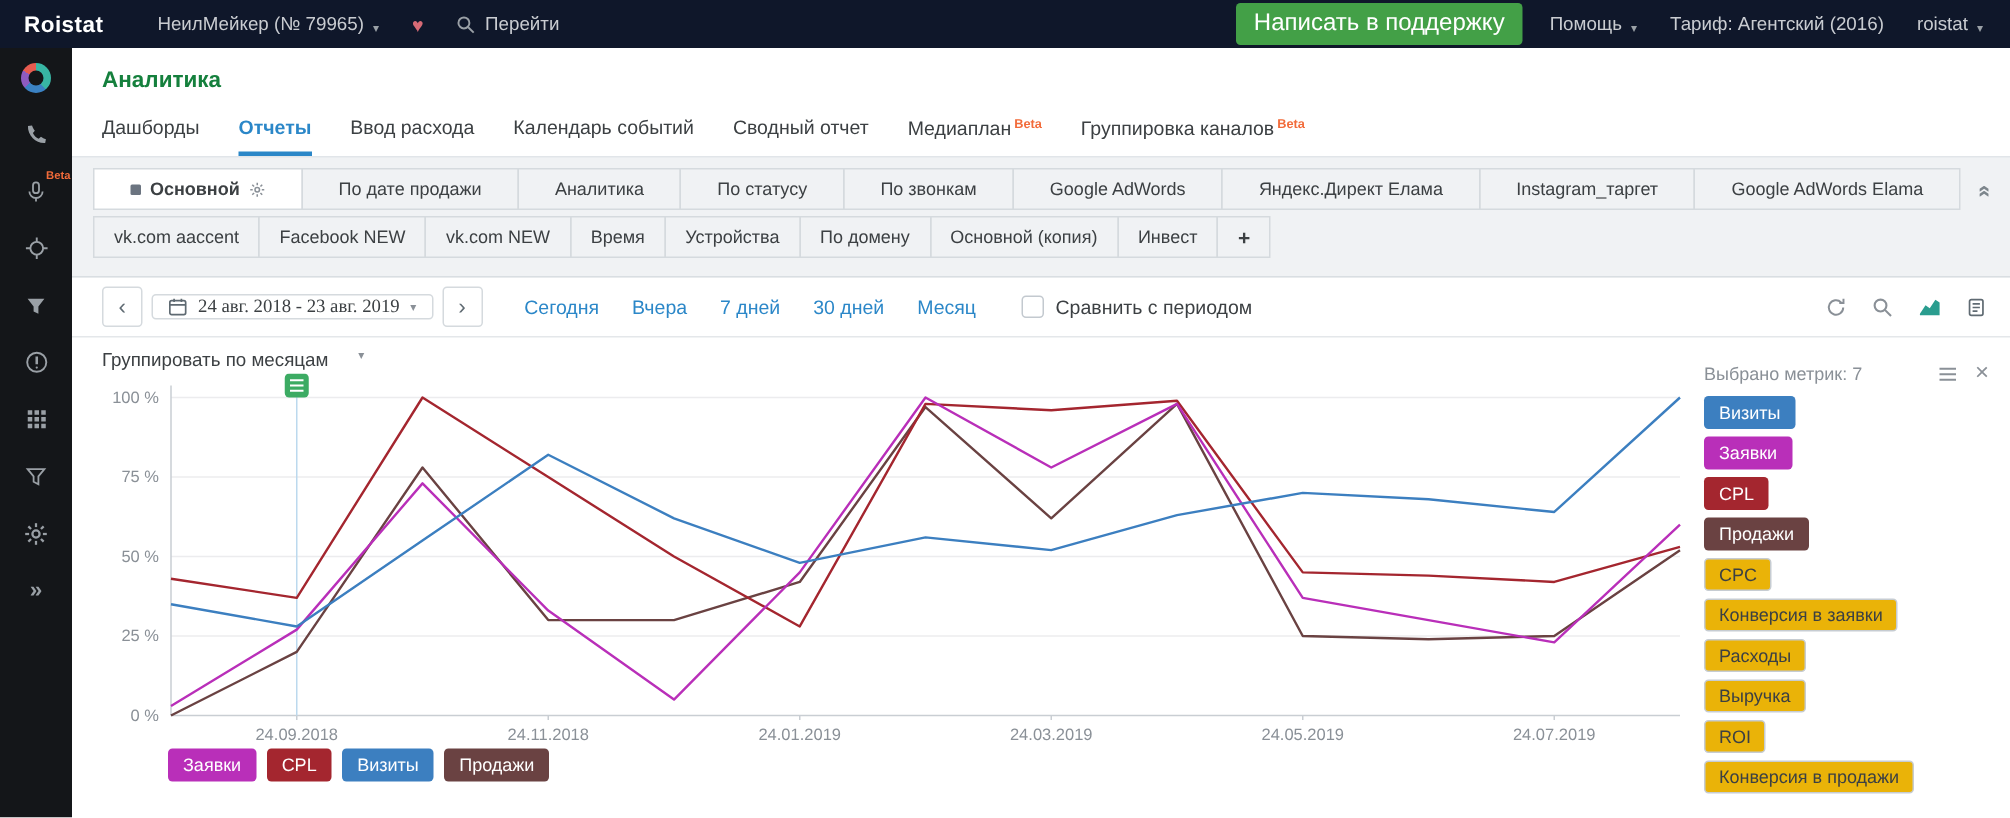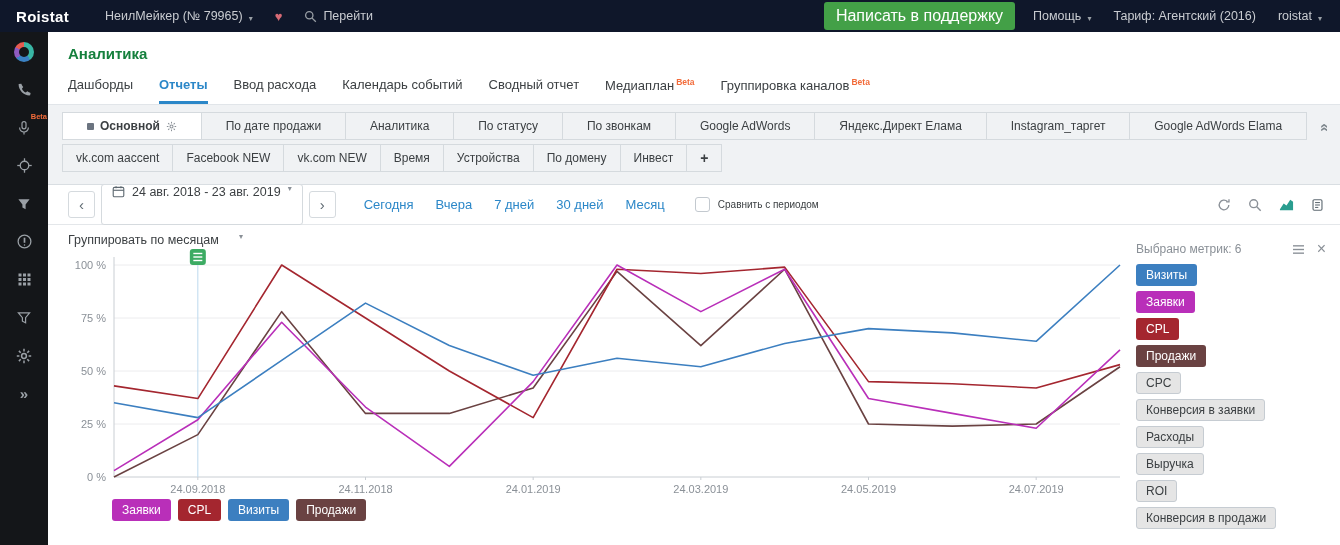--- a/index.html
+++ b/index.html
@@ -44,43 +44,43 @@
   .rtab.active{background:#fff;font-weight:bold}
   .rtab.plus{font-weight:bold;font-size:14px;padding:0 13px}
   .tab-marker{width:7px;height:7px;background:#6b7480;border-radius:1px;flex:none}
   .rtab .gear{color:#8a9097;display:flex}
   .collapse-btn{position:absolute;right:14px;top:14px;cursor:pointer}
   .collapse-btn .dchev{transform:rotate(-90deg);color:#7d868c}
 
   
   .date-toolbar{height:40px;display:flex;align-items:center;border-bottom:1px solid #e4e7ea;padding:0 16px 0 20px}
   .nav-arrow{width:27px;height:27px;border:1px solid #d5dade;background:#fff;border-radius:3px;color:#5f6a72;font-size:15px;display:flex;align-items:center;justify-content:center;margin-right:6px;cursor:pointer;font-family:inherit}
-  .date-picker{height:41px;border:1px solid #d5dade;background:#fff;border-radius:3px;display:flex;align-items:flex-start;gap:7px;padding:0 10px;font-size:12.5px;color:#3c4043;margin-right:6px;cursor:pointer;font-family:Liberation Sans, sans-serif}
+  .date-picker{height:17px;border:1px solid #d5dade;background:#fff;border-radius:3px;display:flex;align-items:center;gap:7px;padding:0 10px;font-size:12.5px;color:#3c4043;margin-right:6px;cursor:pointer;font-family:Liberation Serif, serif}
   .date-picker .tb-icon{color:#5f6a72}
   .caret2{font-size:8px;color:#8a9097;line-height:1}
   .quick-ranges{display:flex;gap:22px;margin-left:22px}
   .qlink{color:#2b87c8;font-size:13px;cursor:pointer;white-space:nowrap}
-  .compare{display:flex;align-items:center;gap:8px;margin-left:30px;font-size:10px;cursor:pointer}
+  .compare{display:flex;align-items:flex-start;gap:8px;margin-left:30px;font-size:13px;cursor:pointer}
   .checkbox{width:15px;height:15px;border:1px solid #c3c9cf;border-radius:3px;background:#fff;flex:none}
   .toolbar-icons{margin-left:auto;display:flex;gap:17px;align-items:center;color:#8a9097}
   .ticon{display:flex;cursor:pointer}
   .ticon.teal{color:#2a9d8f}
   .ticon.dark{color:#5f6a72}
 
   
   .content-area{position:relative;height:327px}
   .chart-controls{display:flex;align-items:center;gap:14px;margin:8px 0 2px 20px}
   .group-by{display:flex;align-items:flex-start;gap:20px;font-size:12.5px;color:#3c4043;cursor:pointer;white-space:nowrap}
   .add-event-btn{height:25px;border:1px solid #c9ced4;background:#fff;border-radius:3px;display:flex;align-items:center;gap:7px;padding:0 10px;font-size:12.5px;color:#3c4043;cursor:pointer;font-family:inherit}
   .add-event-btn .tb-icon{color:#5f6a72}
   .chart{display:block;width:1070px;height:248px;margin:2px 0 0 14px}
   .chart text{font-family:"Liberation Sans","DejaVu Sans",sans-serif}
   .legend{display:flex;gap:7px;margin:2px 0 0 64px}
 
-  .metric-badge{display:table;font-size:12px;padding:3px 9px;border-radius:3px;margin:5px 0;cursor:pointer;color:#3c4043;background:#e5e5e5;border:1px solid #c6ccd2;white-space:nowrap}
+  .metric-badge{display:table;font-size:12px;padding:3px 9px;border-radius:3px;margin:5px 0;cursor:pointer;color:#3c4043;background:#eab308;border:1px solid #c6ccd2;white-space:nowrap}
   .metric-badge.selected{color:#fff;border:none;font-weight:normal;padding:4px 10px}
   .legend .metric-badge{margin:0}
 
   
   .metrics-panel{position:absolute;top:8px;right:14px;width:190px}
   .mp-head{display:flex;align-items:center;gap:12px;color:#8a9097;font-size:12px}
   .mp-count{flex:1;white-space:nowrap}
   .mp-icon{display:flex;cursor:pointer}
   .mp-close{font-size:16px;line-height:1;cursor:pointer}
   .mp-search{position:relative;margin-top:9px}
@@ -287,20 +287,23 @@
             <span class="rtab-label">vk.com NEW</span>
           </div>
           <div class="rtab">
             <span class="rtab-label">Время</span>
           </div>
           <div class="rtab">
             <span class="rtab-label">Устройства</span>
           </div>
           <div class="rtab">
             <span class="rtab-label">По домену</span>
+          </div>
+          <div class="rtab">
+            <span class="rtab-label">Основной (копия)</span>
           </div>
           <div class="rtab">
             <span class="rtab-label">Инвест</span>
           </div>
           <div class="rtab plus">+</div>
         </div>
       <div class="collapse-btn">
         <span class="dchev">»</span>
       </div>
     </div>
@@ -406,21 +409,21 @@
         </svg>
       <div class="legend">
           <div class="metric-badge selected" style="background: rgb(185, 47, 185);">Заявки</div>
           <div class="metric-badge selected" style="background: rgb(164, 38, 47);">CPL</div>
           <div class="metric-badge selected" style="background: rgb(60, 127, 192);">Визиты</div>
           <div class="metric-badge selected" style="background: rgb(106, 66, 66);">Продажи</div>
         </div>
 
       <aside class="metrics-panel">
         <div class="mp-head">
-          <span class="mp-count">Выбрано метрик: 6</span>
+          <span class="mp-count">Выбрано метрик: 7</span>
           <span class="mp-icon">
             <svg viewBox="0 0 14 12" width="13" height="11">
                 <line x1="1" y1="2" x2="13" y2="2" stroke="#8a9097" stroke-width="1.5"></line>
                 <line x1="1" y1="6" x2="13" y2="6" stroke="#8a9097" stroke-width="1.5"></line>
                 <line x1="1" y1="10" x2="13" y2="10" stroke="#8a9097" stroke-width="1.5"></line>
               </svg>
           </span>
           <span class="mp-close">×</span>
         </div>
         <div class="metrics-list">

